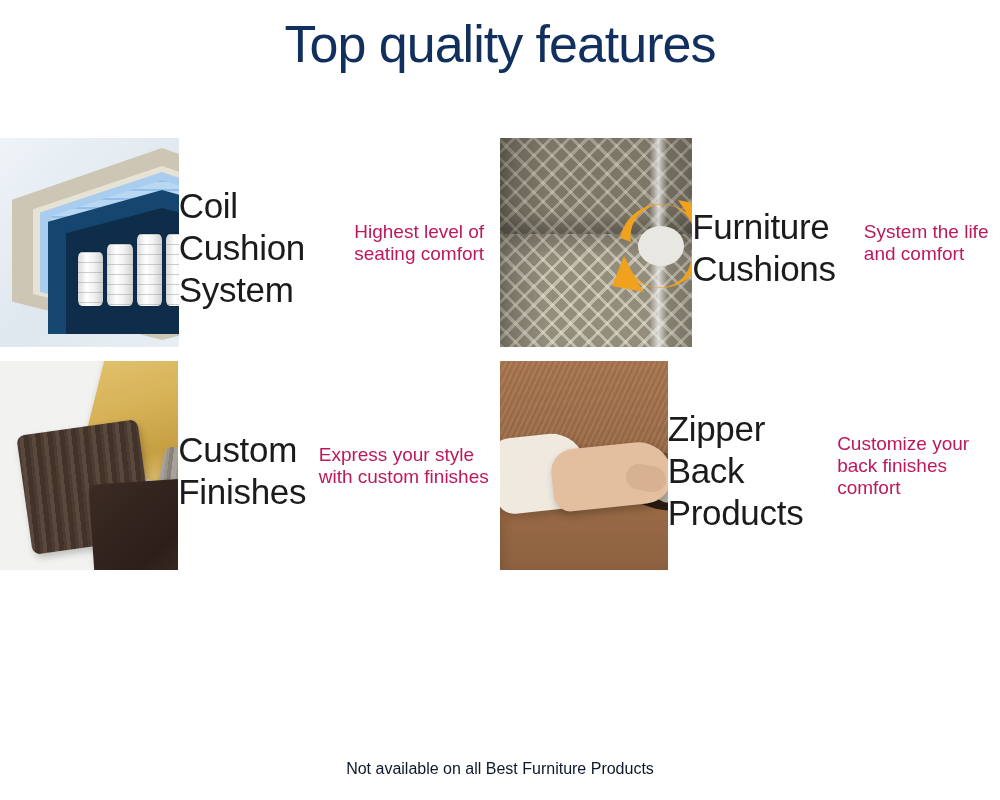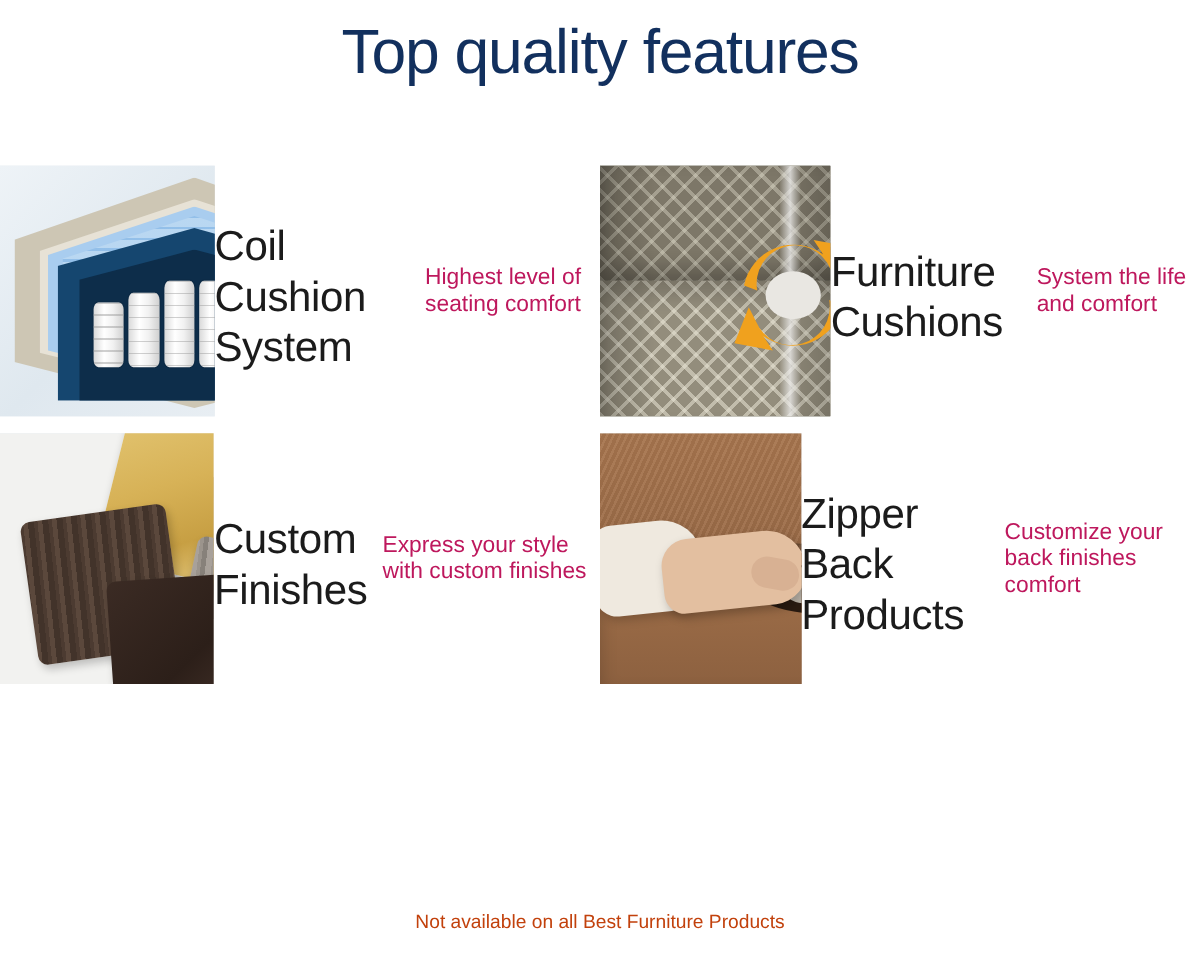--- a/index.html
+++ b/index.html
@@ -73,21 +73,21 @@
   .row2 {
     margin-top: 14px;
   }
   .footnote {
     position: absolute;
     top: 760px;
     left: 0;
     width: 1000px;
     text-align: center;
     font-size: 16px;
-    color: #c2410c;
+    color: #0f172a;
   }
 
   
   .coil-bg {
     position: absolute;
     inset: 0;
     background: linear-gradient(135deg, #eef3f7 0%, #dfe8ef 55%, #e8eef3 100%);
   }
   .coil-outer {
     position: absolute;

